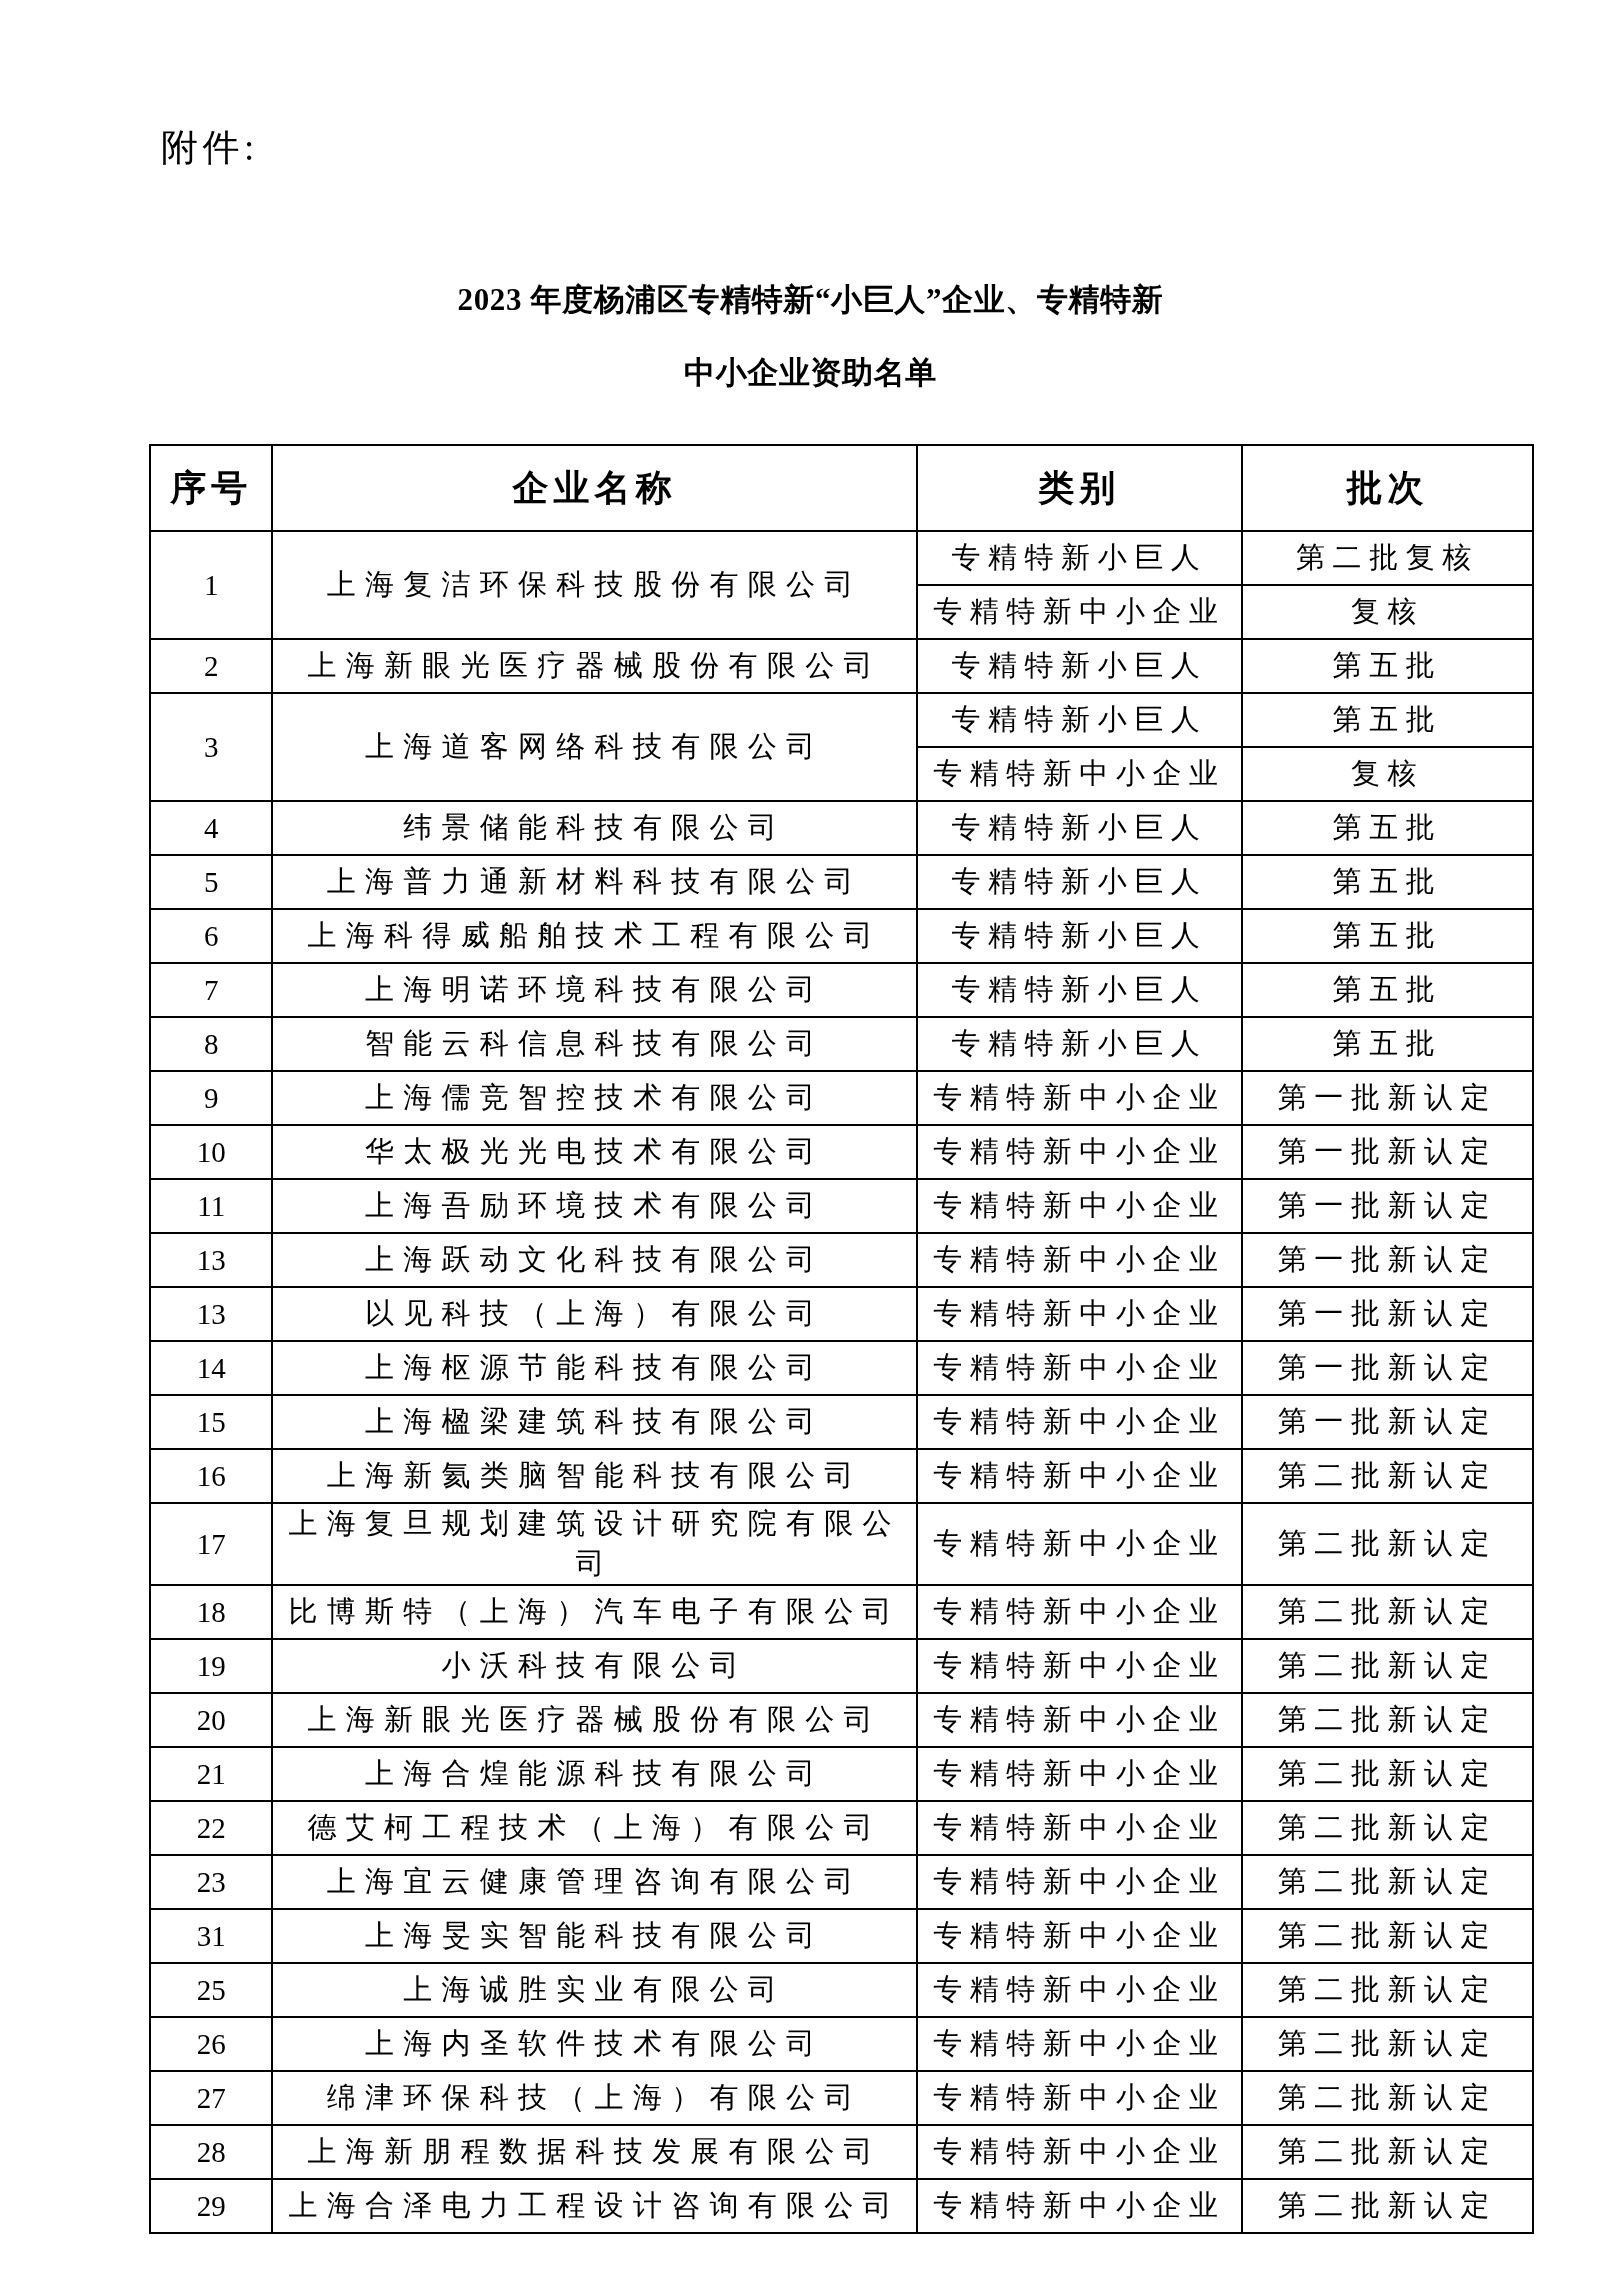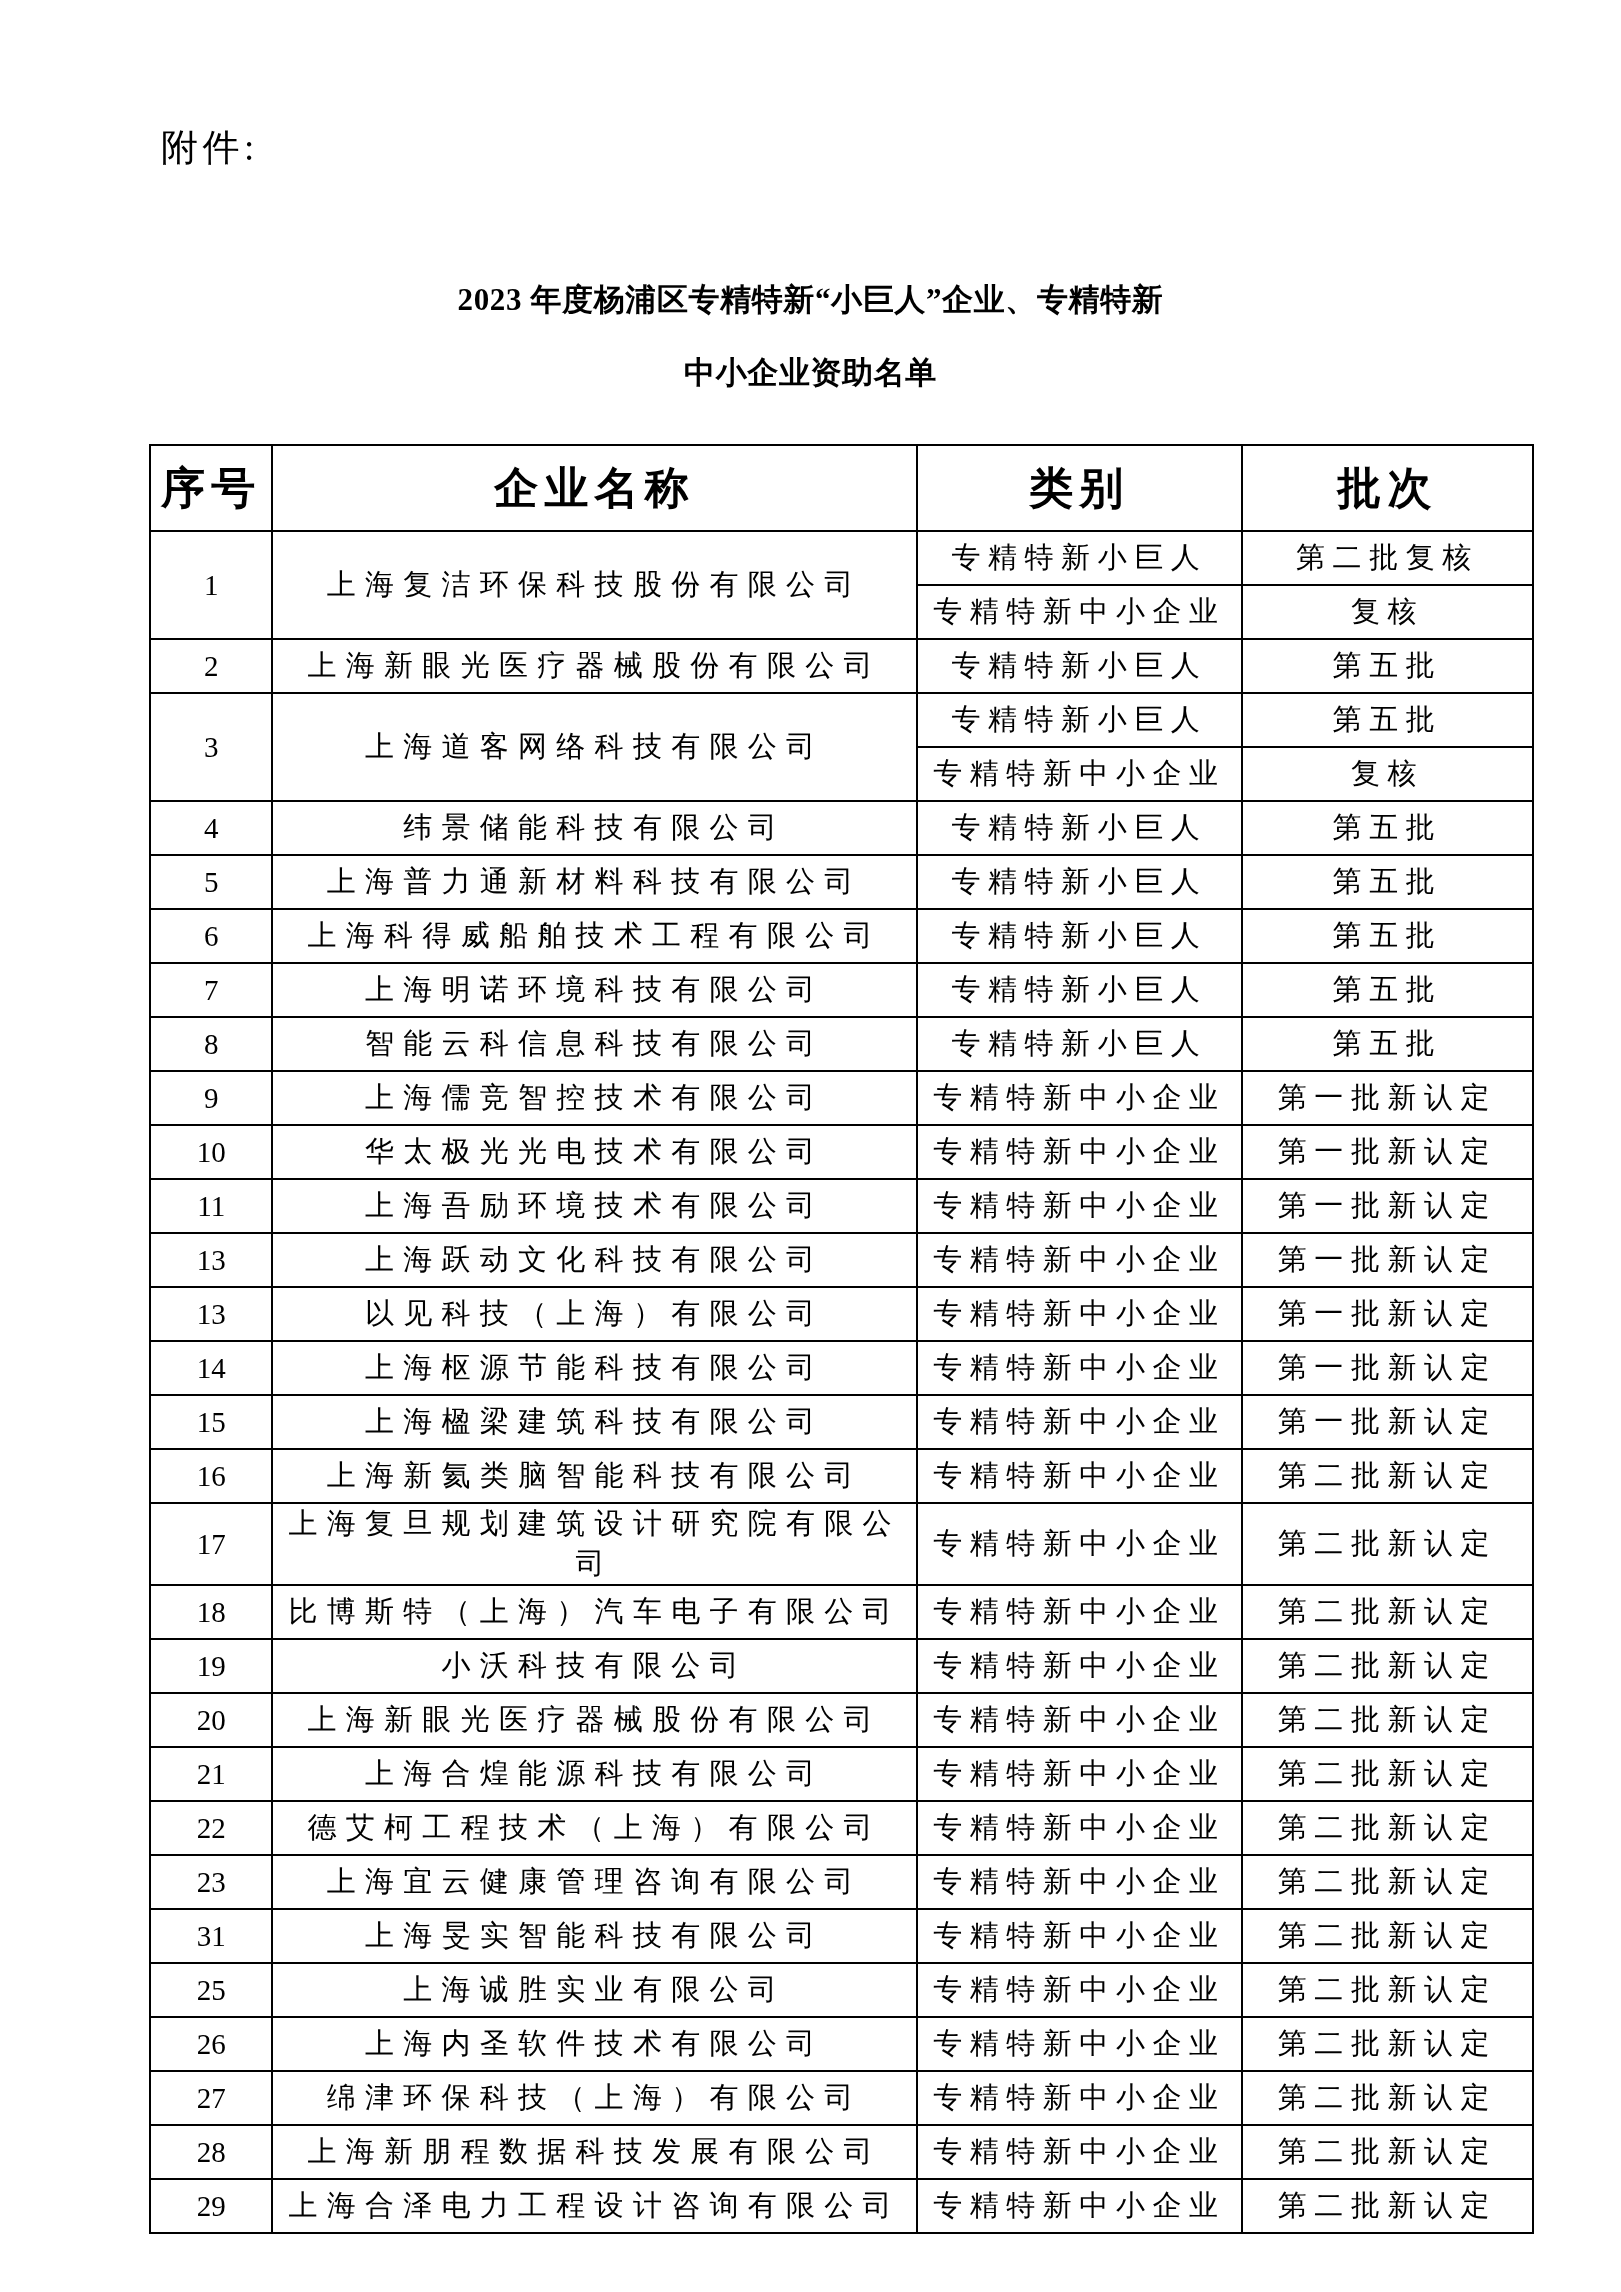--- a/index.html
+++ b/index.html
@@ -40,21 +40,21 @@
   }
   table.doc th, table.doc td{
     border:2px solid #000;
     padding:0;
     vertical-align:middle;
     overflow:hidden;
   }
   table.doc{border:2.9px solid #000;}
   table.doc th{
     height:84px;
-    font-size:44px;
+    font-size:36px;
     font-weight:bold;
     text-align:center;
     letter-spacing:0.14em;
   }
   table.doc td{
     height:52px;
     font-size:29px;
     text-align:center;
   }
   td.no-cell{font-size:30px;letter-spacing:0;}

